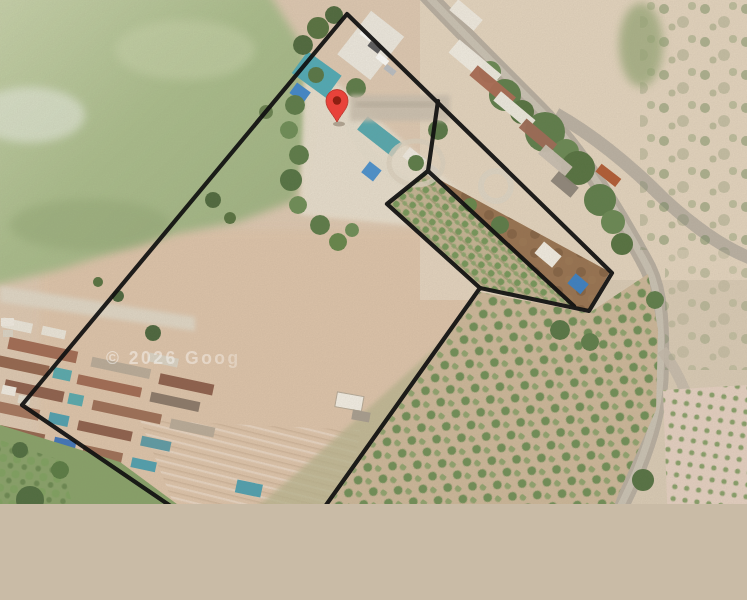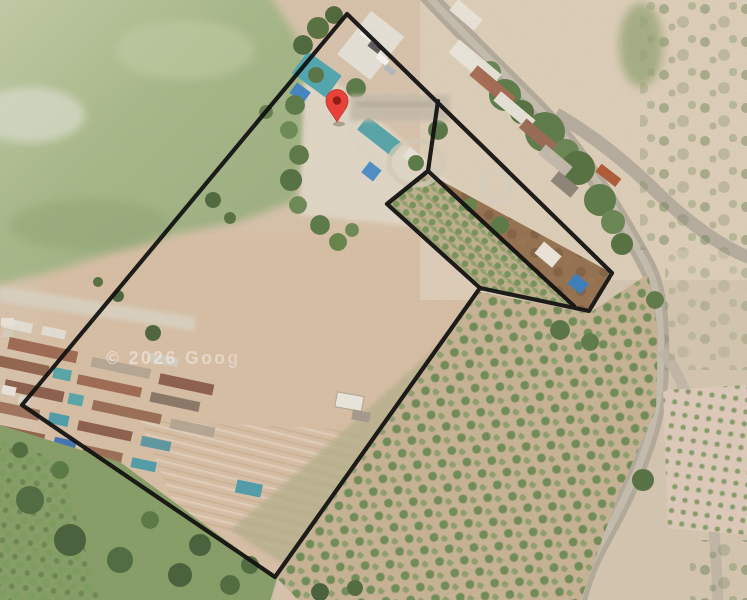--- a/index.html
+++ b/index.html
@@ -1,16 +1,16 @@
 <!DOCTYPE html>
 <html><head>
 <meta charset="utf-8">
 <style>
   html,body{margin:0;padding:0;background:#c9bba6;}
-  .map-root{position:relative;width:747px;height:600px;overflow:hidden;font-family:"Liberation Sans",sans-serif;}
+  .map-root{position:relative;width:747px;height:504px;overflow:hidden;font-family:"Liberation Sans",sans-serif;}
   svg{display:block;}
   text.wm{font-family:"Liberation Sans","DejaVu Sans",sans-serif;font-size:17.5px;letter-spacing:2.5px;font-weight:bold;}
 </style>
 </head>
 <body>
 
 <div class="map-root">
 <svg width="747" height="600" viewBox="0 0 747 600">
   <defs>
     <linearGradient id="fieldGrad" x1="0" y1="0" x2="1" y2="1">

